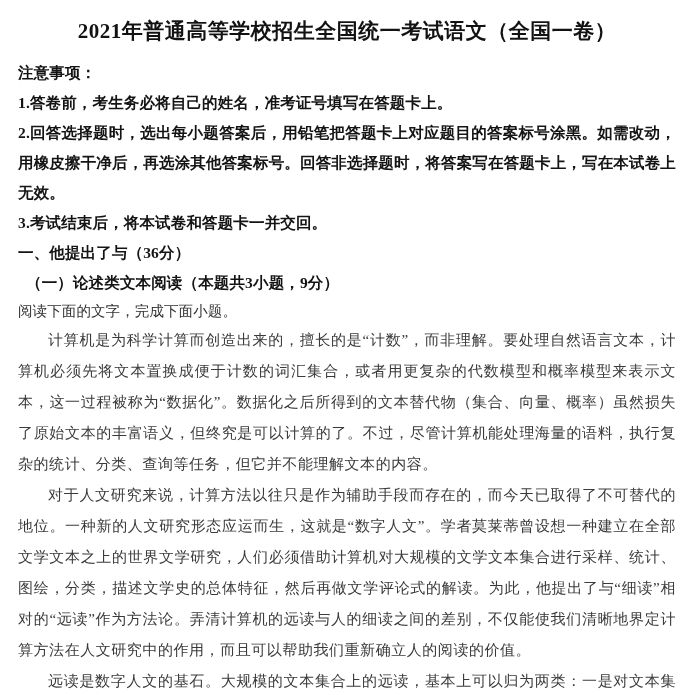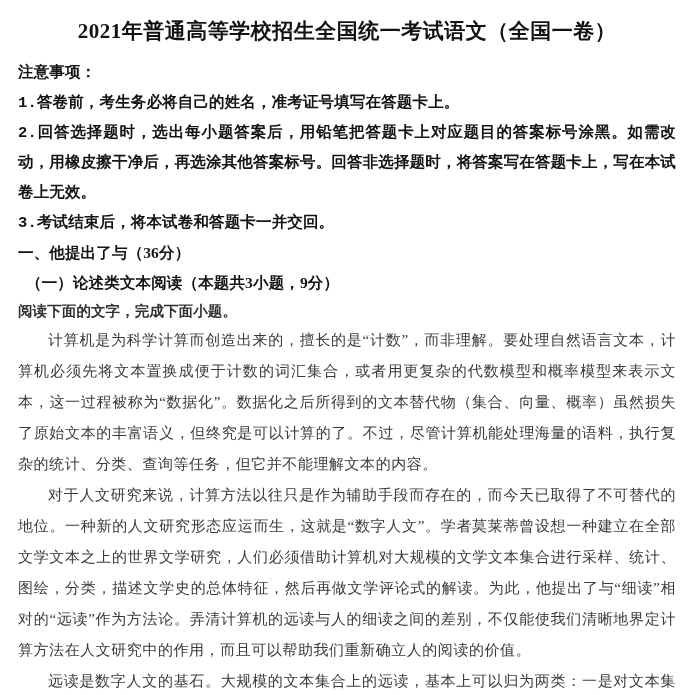--- a/index.html
+++ b/index.html
@@ -41,41 +41,40 @@
     margin-top: 10px;
   }
   .notice-line {
     font-size: 15.5px;
     font-weight: bold;
     line-height: 30px;
     color: #141414;
     text-align: justify;
     text-justify: inter-ideograph;
     letter-spacing: 0.15px;
-    font-family: Liberation Mono, monospace;
   }
 
   
   .section-heading {
     font-size: 15.5px;
     font-weight: bold;
     line-height: 30px;
     color: #141414;
     letter-spacing: 0.15px;
   }
   .section-heading.sub {
     padding-left: 8px;
   }
 
   
   .instruction-line {
     font-size: 14.5px;
     line-height: 27px;
     color: #303030;
-    font-weight: bold;
+    font-weight: normal;
     letter-spacing: 0.1px;
   }
 
   
   .passage {
     margin: 0;
     font-size: 15px;
     line-height: 31px;
     color: #3a3a3a;
     text-align: justify;

